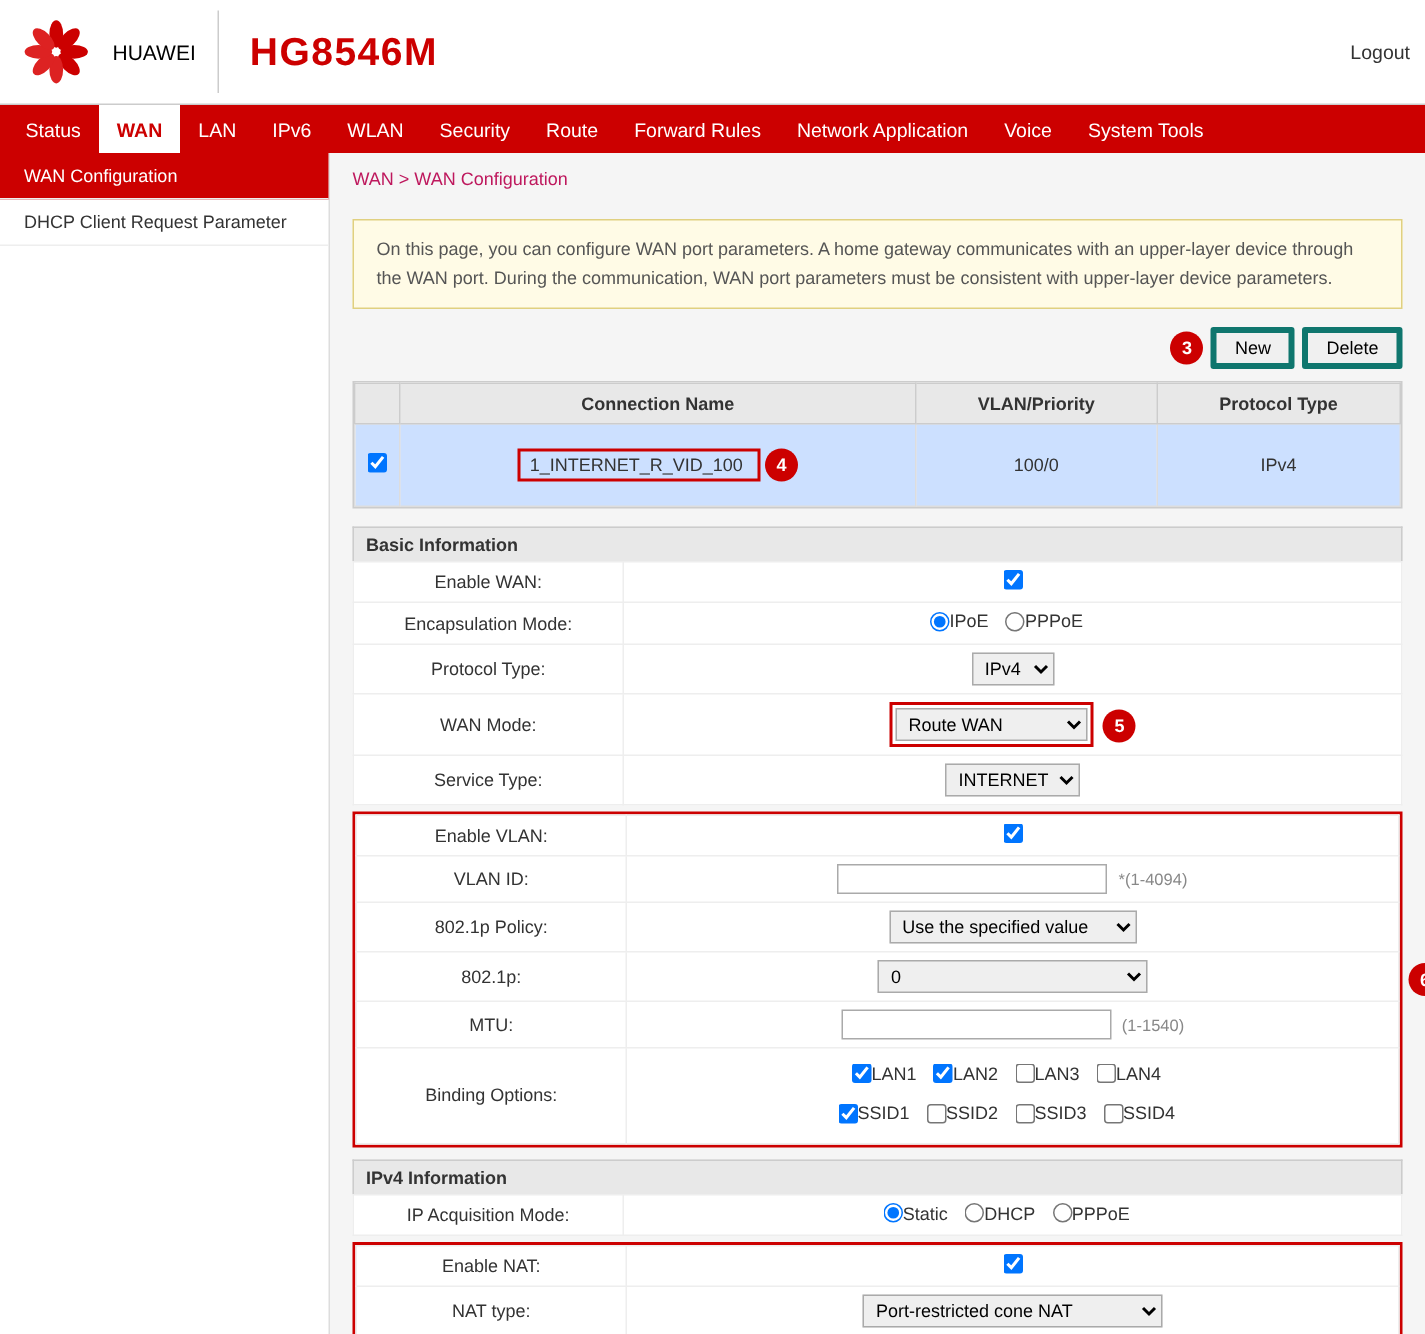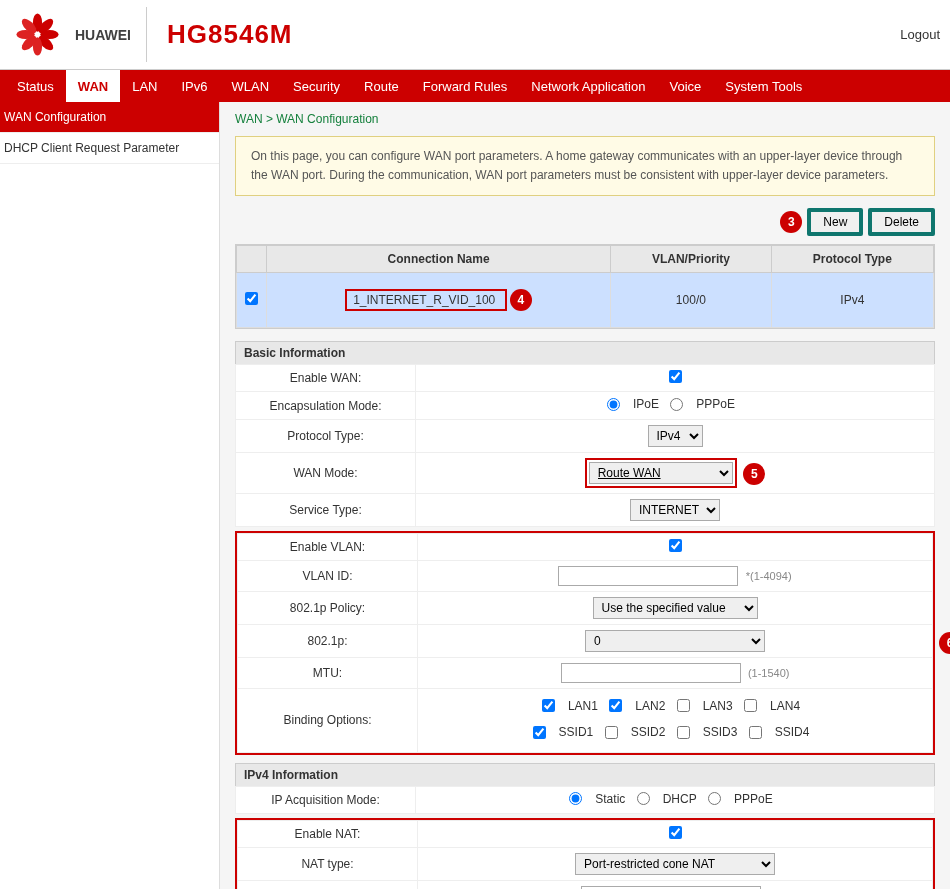--- a/index.html
+++ b/index.html
@@ -15,28 +15,28 @@
     
     .nav { background: #cc0000; display: flex; align-items: center; height: 32px; padding: 0 5px; }
     .nav-item { color: #fff; padding: 0 12px; height: 32px; display: flex; align-items: center; font-size: 13px; cursor: pointer; text-decoration: none; }
     .nav-item.active { background: #fff; color: #cc0000; font-weight: bold; }
 
     
     .main-layout { display: flex; min-height: calc(889px - 70px - 32px); }
 
     
     .sidebar { width: 220px; background: #fff; border-right: 1px solid #ddd; flex-shrink: 0; }
-    .sidebar-item { padding: 8px 4px; border-bottom: 1px solid #eee; cursor: pointer; font-size: 12px; }
+    .sidebar-item { padding: 8px 16px; border-bottom: 1px solid #eee; cursor: pointer; font-size: 12px; }
     .sidebar-item.active { background: #cc0000; color: #fff; }
 
     
     .content { flex: 1; padding: 10px 15px; background: #f5f5f5; }
 
     
-    .breadcrumb { color: #15803d; font-size: 12px; margin-bottom: 10px; }
+    .breadcrumb { color: #be185d; font-size: 12px; margin-bottom: 20px; }
 
     
     .info-box { background: #fffbe6; border: 1px solid #e0d080; padding: 10px 15px; font-size: 12px; color: #555; margin-bottom: 12px; line-height: 1.6; }
 
     
     .toolbar { display: flex; justify-content: flex-end; gap: 5px; margin-bottom: 8px; align-items: center; }
     .btn { padding: 3px 12px; font-size: 12px; cursor: pointer; border: 4px solid #0f766e; background: #f0f0f0; border-radius: 2px; }
 
     
     .table-wrap { border: 1px solid #ccc; margin-bottom: 12px; }
@@ -54,42 +54,42 @@
     .form-table td:first-child { width: 180px; font-weight: normal; color: #333; white-space: nowrap; }
     input[type="text"], input[type="number"] { border: 1px solid #aaa; padding: 2px 5px; font-size: 12px; width: 180px; }
     select { border: 1px solid #aaa; padding: 2px 4px; font-size: 12px; }
     input[type="checkbox"], input[type="radio"] { cursor: pointer; }
 
     
     .annot { width: 22px; height: 22px; background: #cc0000; color: #fff; border-radius: 50%; display: inline-flex; align-items: center; justify-content: center; font-size: 12px; font-weight: bold; vertical-align: middle; }
 
     .hint-text { color: #888; font-size: 11px; margin-left: 4px; }
 
-    label.check-label { display: inline-flex; align-items: center; gap: 13px; margin-right: 8px; }
+    label.check-label { display: inline-flex; align-items: center; gap: 0; margin-right: 8px; }
   </style>
 </head>
 <body>
 
 <div class="header">
   <div class="logo-area">
 
     <svg class="logo-svg" viewBox="0 0 60 60" xmlns="http://www.w3.org/2000/svg">
       <g transform="translate(30,30)">
 
         <ellipse cx="0" cy="-13" rx="5" ry="10" fill="#cc0000" transform="rotate(0)"></ellipse>
         <ellipse cx="0" cy="-13" rx="5" ry="10" fill="#cc0000" transform="rotate(45)"></ellipse>
         <ellipse cx="0" cy="-13" rx="5" ry="10" fill="#cc0000" transform="rotate(90)"></ellipse>
         <ellipse cx="0" cy="-13" rx="5" ry="10" fill="#cc0000" transform="rotate(135)"></ellipse>
         <ellipse cx="0" cy="-13" rx="5" ry="10" fill="#dd2222" transform="rotate(180)"></ellipse>
         <ellipse cx="0" cy="-13" rx="5" ry="10" fill="#dd2222" transform="rotate(225)"></ellipse>
         <ellipse cx="0" cy="-13" rx="5" ry="10" fill="#dd2222" transform="rotate(270)"></ellipse>
         <ellipse cx="0" cy="-13" rx="5" ry="10" fill="#dd2222" transform="rotate(315)"></ellipse>
       </g>
     </svg>
-    <div style="color:#404040;font-size:14px;font-weight:bold;">HUAWEI</div>
+    <div style="color:#000000;font-size:14px;font-weight:normal;">HUAWEI</div>
   </div>
   <div class="device-name" style="margin-left:15px;">HG8546M</div>
   <a class="logout-btn" href="#">Logout</a>
 </div>
 
 <nav class="nav">
   <a class="nav-item" href="#">Status</a>
   <a class="nav-item active" href="#">WAN</a>
   <a class="nav-item" href="#">LAN</a>
   <a class="nav-item" href="#">IPv6</a>
@@ -173,21 +173,21 @@
         <td>
           <select>
             <option>IPv4</option>
           </select>
         </td>
       </tr>
       <tr style="position:relative;">
         <td>WAN Mode:</td>
         <td>
           <span style="border:2px solid #cc0000;display:inline-block;padding:2px;">
-            <select style="width:144px;text-decoration:underline;">
+            <select style="width:128px;">
               <option>Route WAN</option>
             </select>
           </span>
           &nbsp;<span class="annot">5</span>
         </td>
       </tr>
       <tr>
         <td>Service Type:</td>
         <td>
           <select>

